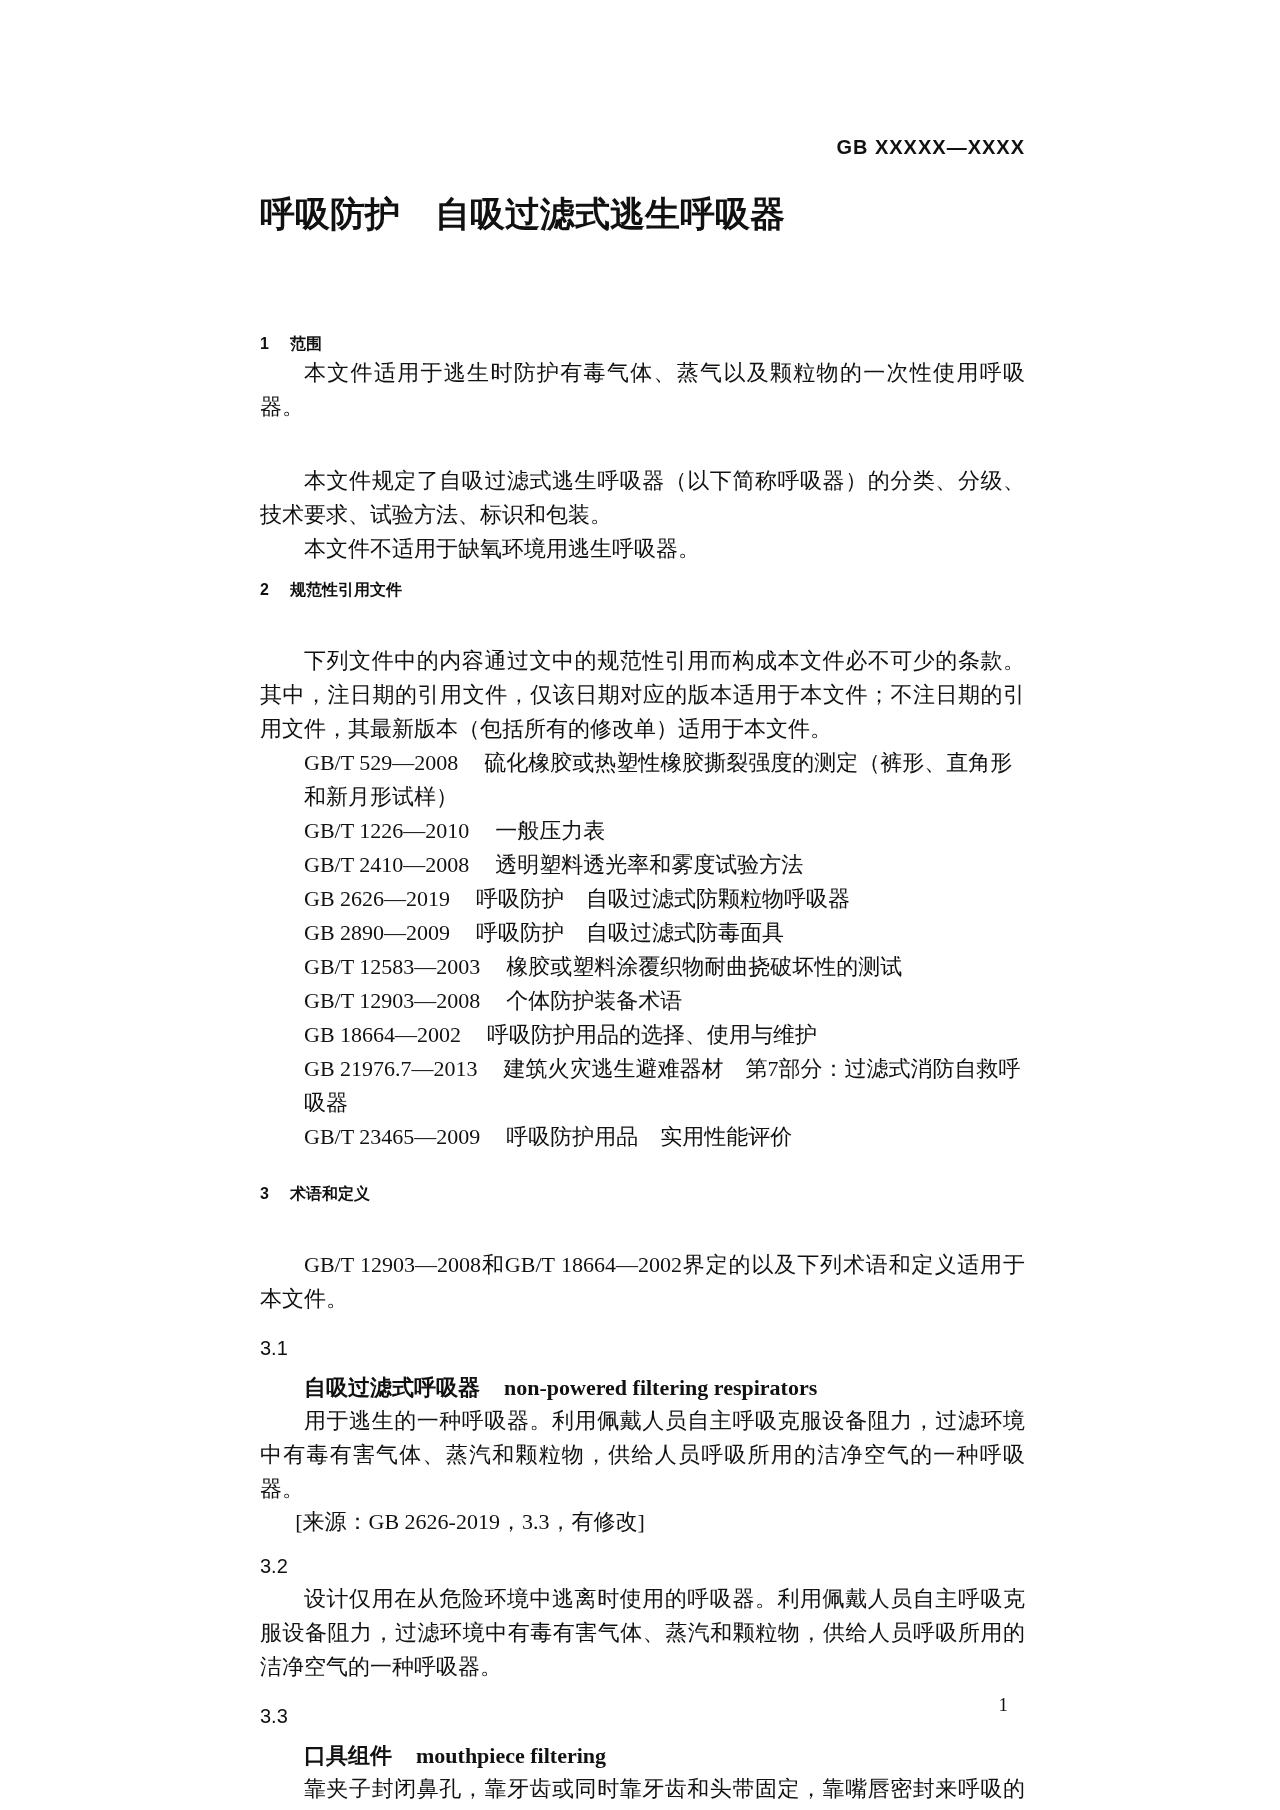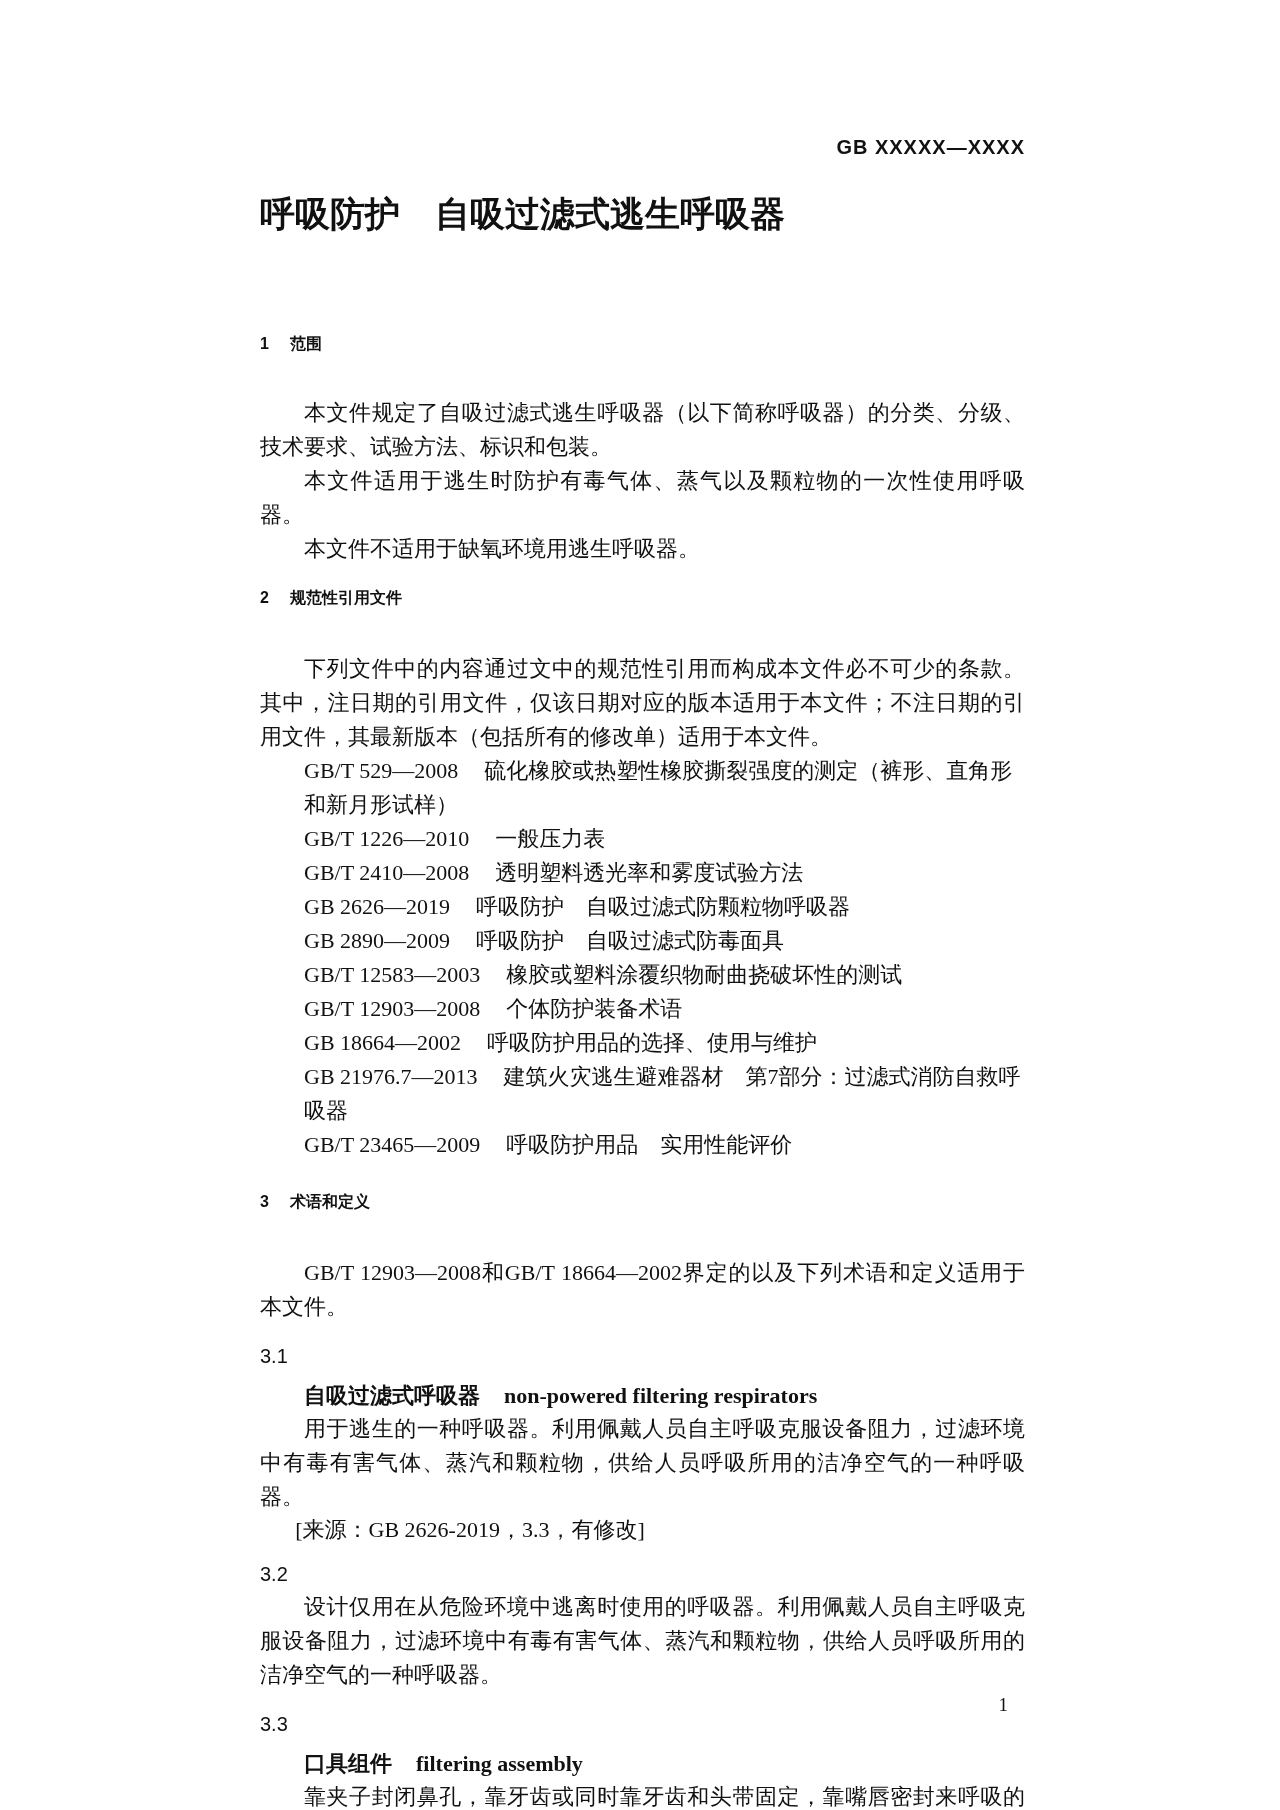--- a/index.html
+++ b/index.html
@@ -33,21 +33,21 @@
     line-height: 40px;
   }
   .sec-heading {
     font-family: "Liberation Sans", "DejaVu Sans", sans-serif;
     font-weight: bold;
     font-size: 16px;
     line-height: 24px;
   }
   .sec-heading .sec-num { display: inline-block; margin-right: 21px; }
   #sec-scope .sec-heading { margin-top: 98px; }
-  #sec-refs  .sec-heading { margin-top: 20px; }
+  #sec-refs  .sec-heading { margin-top: 12px; }
   #sec-terms .sec-heading { margin-top: 28px; }
   .body-par {
     font-size: 22px;
     line-height: 34px;
     text-indent: 2em;
     text-align: justify;
   }
   .first-par { margin-top: 40px; }
   #sec-refs .first-par, #sec-terms .first-par { margin-top: 42px; }
   .ref-line {
@@ -92,22 +92,22 @@
 <div class="page">
 
   <div class="doc-code">GB XXXXX—XXXX</div>
 
   <h1 class="doc-title">呼吸防护　自吸过滤式逃生呼吸器</h1>
 
   <section id="sec-scope">
     <h2 class="sec-heading">
       <span class="sec-num">1</span><span>范围</span>
     </h2>
+    <p class="body-par">本文件适用于逃生时防护有毒气体、蒸气以及颗粒物的一次性使用呼吸器。</p>
     <p class="body-par first-par">本文件规定了自吸过滤式逃生呼吸器（以下简称呼吸器）的分类、分级、技术要求、试验方法、标识和包装。</p>
-    <p class="body-par">本文件适用于逃生时防护有毒气体、蒸气以及颗粒物的一次性使用呼吸器。</p>
     <p class="body-par">本文件不适用于缺氧环境用逃生呼吸器。</p>
   </section>
 
   <section id="sec-refs">
     <h2 class="sec-heading">
       <span class="sec-num">2</span><span>规范性引用文件</span>
     </h2>
     <p class="body-par first-par">下列文件中的内容通过文中的规范性引用而构成本文件必不可少的条款。其中，注日期的引用文件，仅该日期对应的版本适用于本文件；不注日期的引用文件，其最新版本（包括所有的修改单）适用于本文件。</p>
     <p class="ref-line"><span class="ref-code">GB/T 529—2008</span><span>硫化橡胶或热塑性橡胶撕裂强度的测定（裤形、直角形和新月形试样）</span></p>
     <p class="ref-line"><span class="ref-code">GB/T 1226—2010</span><span>一般压力表</span></p>
@@ -134,20 +134,20 @@
       <p class="term-source">[来源：GB 2626-2019，3.3，有修改]</p>
     </div>
 
     <div>
       <p class="term-num">3.2</p>
       <p class="body-par term-def">设计仅用在从危险环境中逃离时使用的呼吸器。利用佩戴人员自主呼吸克服设备阻力，过滤环境中有毒有害气体、蒸汽和颗粒物，供给人员呼吸所用的洁净空气的一种呼吸器。</p>
     </div>
 
     <div>
       <p class="term-num">3.3</p>
-      <p class="term-name"><span class="term-zh">口具组件</span><span class="term-en">filtering assembly</span></p>
+      <p class="term-name"><span class="term-zh">口具组件</span><span class="term-en">mouthpiece filtering</span></p>
       <p class="body-par term-def">靠夹子封闭鼻孔，靠牙齿或同时靠牙齿和头带固定，靠嘴唇密封来呼吸的呼吸面罩</p>
     </div>
   </section>
 
   <div class="page-number">1</div>
 
 </div>
 
 </body></html>

